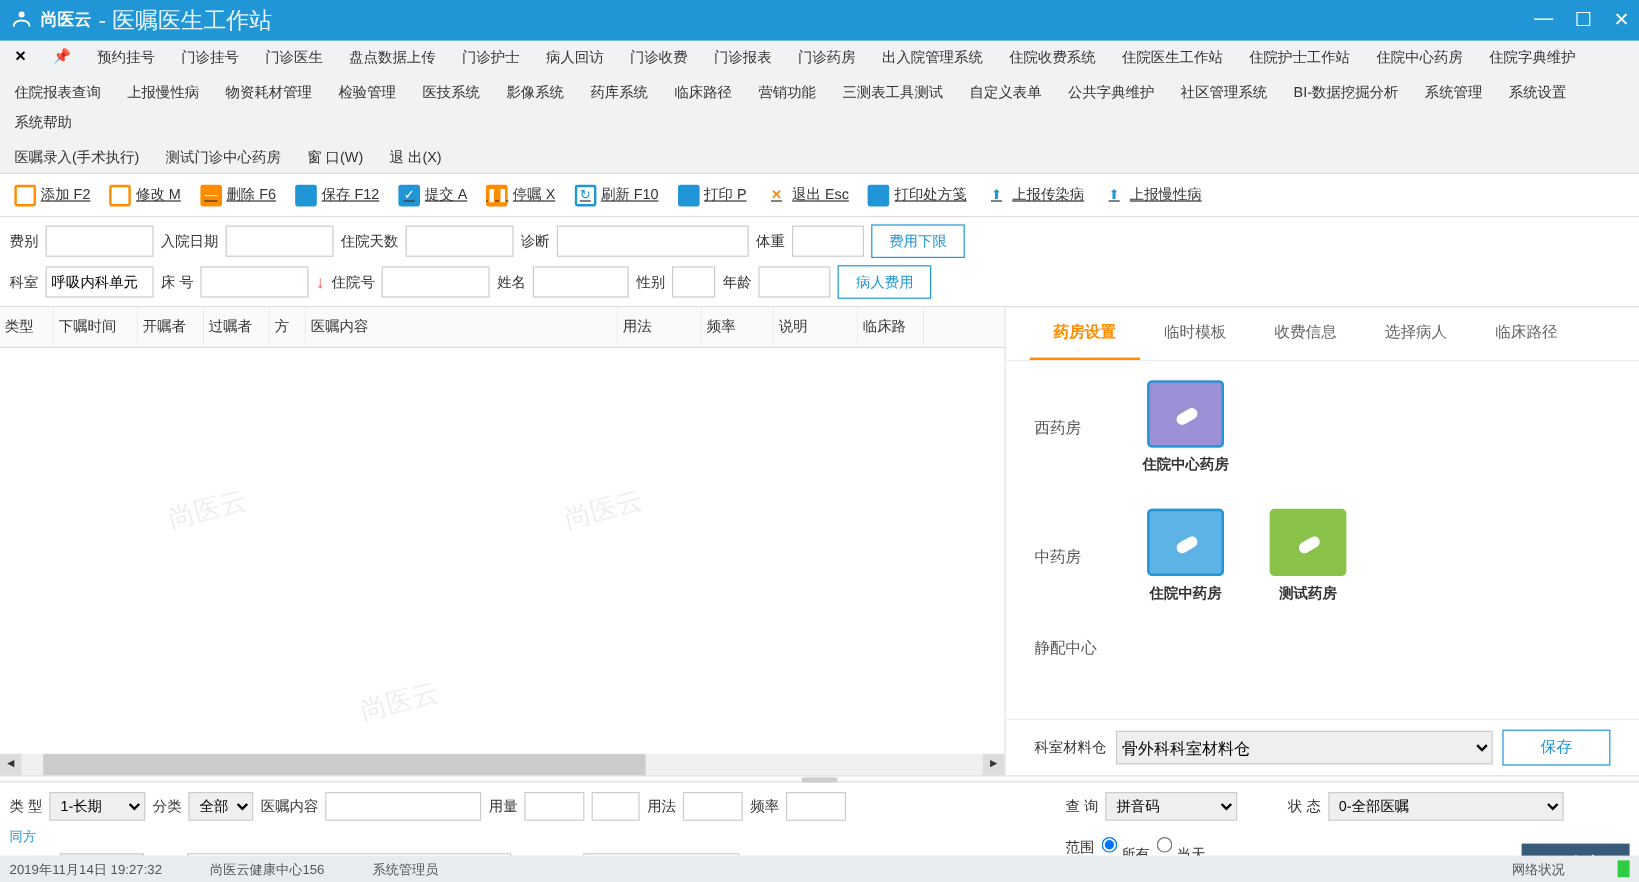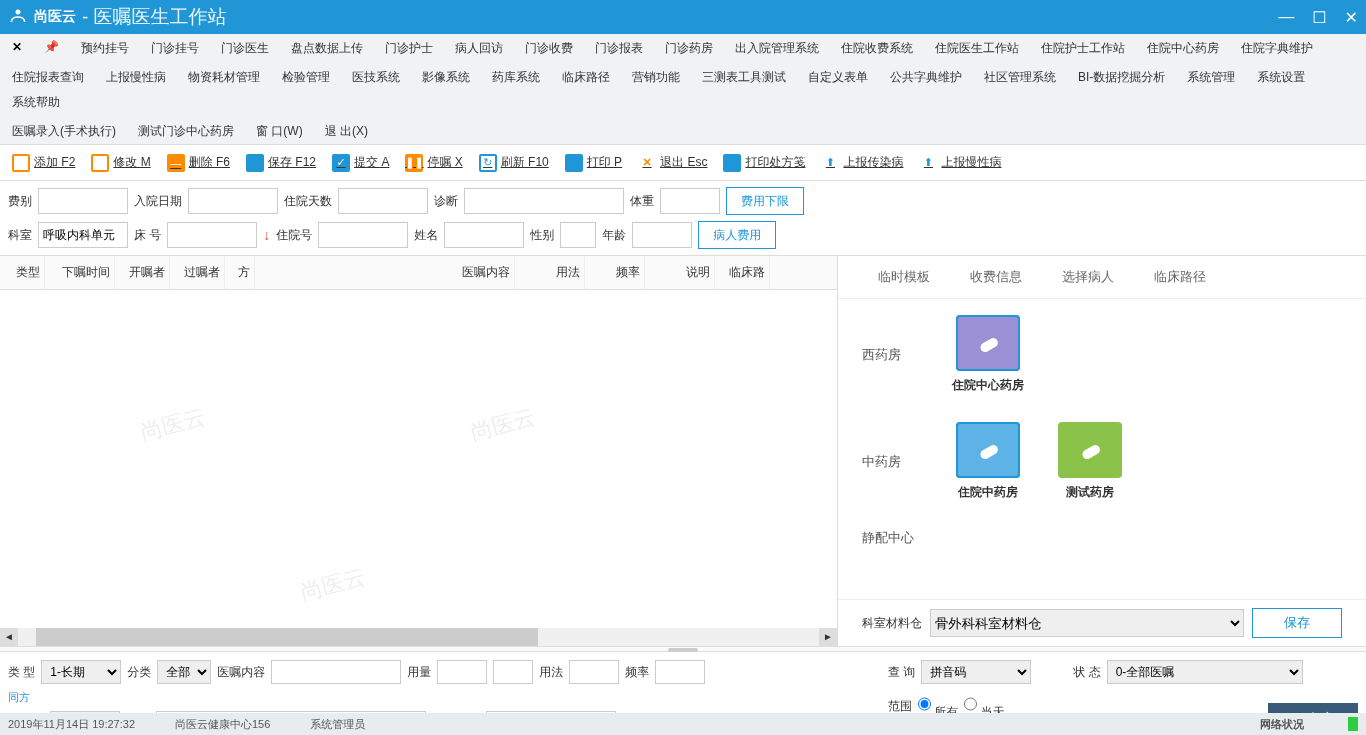--- a/index.html
+++ b/index.html
@@ -35,21 +35,21 @@
 .form-area { padding: 6px 8px; display: flex; flex-direction: column; gap: 6px; border-bottom: 1px solid #ddd; }
 .form-row { display: flex; align-items: center; gap: 6px; }
 .form-row label { font-size: 12px; white-space: nowrap; }
 .form-row input, .form-row select { height: 26px; border: 1px solid #ccc; padding: 0 4px; font-size: 12px; background: #fff; }
 .btn { height: 28px; padding: 0 14px; border: 1px solid #2196d6; background: #fff; color: #2196d6; cursor: pointer; font-size: 12px; }
 .arrow-down { color: #e74c3c; font-size: 14px; }
 
 .main { display: flex; height: 390px; }
 .grid-pane { flex: 1; display: flex; flex-direction: column; border-right: 1px solid #ddd; }
 .grid-head { display: flex; border-bottom: 1px solid #ddd; background: #fafafa; }
-.grid-head span { padding: 8px 4px; border-right: 1px solid #eee; font-size: 12px; text-align: right; }
+.grid-head span { padding: 8px 4px; border-right: 1px solid #eee; font-size: 12px; text-align: left; }
 .grid-body { flex: 1; background: #fff; position: relative; }
 .wm { position: absolute; color: #eee; font-size: 22px; transform: rotate(-15deg); pointer-events: none; }
 .hscroll { height: 18px; background: #f0f0f0; display: flex; }
 .hscroll .lbtn, .hscroll .rbtn { width: 18px; background: #ddd; text-align: center; font-size: 10px; line-height: 18px; }
 .hscroll .thumb { width: 60%; background: #ccc; margin-left: 18px; }
 
 .right-pane { width: 528px; display: flex; flex-direction: column; }
 .tabs { display: flex; border-bottom: 1px solid #eee; padding: 0 20px; }
 .tab { padding: 12px 20px; font-size: 13px; cursor: pointer; color: #666; }
 .tab.active { color: #ff8c00; border-bottom: 2px solid #ff8c00; font-weight: bold; }
@@ -74,21 +74,21 @@
 .bf-left { flex: 1; display: flex; flex-direction: column; gap: 6px; }
 .bf-right { width: 470px; display: flex; flex-direction: column; gap: 8px; position: relative; }
 .bf-row { display: flex; align-items: center; gap: 6px; flex-wrap: wrap; }
 .bf-row label { font-size: 12px; }
 .bf-row input, .bf-row select { height: 24px; border: 1px solid #ccc; padding: 0 4px; font-size: 12px; }
 .link { color: #2196d6; font-size: 11px; cursor: pointer; }
 .msg-btn { position: absolute; right: 0; bottom: 0; width: 90px; height: 32px; background: #3a5a7a; color: #fff; border: none; display: flex; align-items: center; justify-content: center; gap: 6px; cursor: pointer; }
 
 .statusbar { position: absolute; bottom: 0; left: 0; right: 0; height: 22px; background: #e8ecef; display: flex; align-items: center; padding: 0 8px; font-size: 11px; color: #555; }
 .statusbar span { margin-right: 40px; }
-.statusbar .net { margin-left: auto; display: flex; align-items: center; gap: 4px; font-weight: bold; }
+.statusbar .net { margin-left: auto; display: flex; align-items: center; gap: 4px; }
 .statusbar .net-ind { width: 10px; height: 14px; background: #2ecc40; }
 
 svg.logo { fill: #fff; }
 </style>
 </head>
 <body>
 
 <div class="titlebar">
   <svg class="logo" viewBox="0 0 24 24">
       <circle cx="12" cy="6" r="3"></circle>
@@ -251,20 +251,21 @@
     </div>
     <div class="hscroll">
       <div class="lbtn">◄</div>
       <div class="thumb"></div>
       <div class="rbtn" style="margin-left:auto">►</div>
     </div>
   </div>
 
   <div class="right-pane">
     <div class="tabs" id="tabs">
+        <div class="tab active">药房设置</div>
         <div class="tab">临时模板</div>
         <div class="tab">收费信息</div>
         <div class="tab">选择病人</div>
         <div class="tab">临床路径</div>
       </div>
     <div class="pharm-body" id="pharm-body">
         <div class="pharm-row">
           <div class="pharm-label">西药房</div>
           <div class="pharm-item sel">
             <div class="pharm-icon purple">

